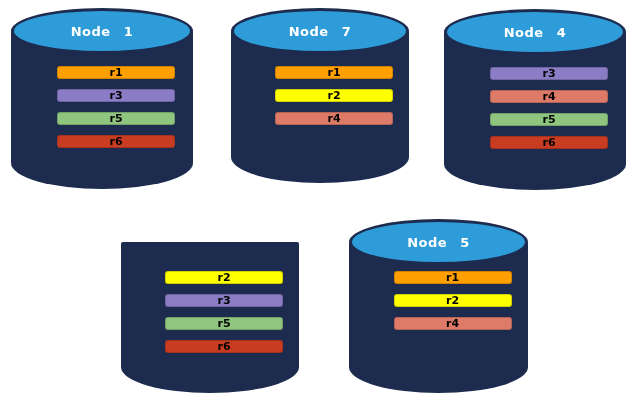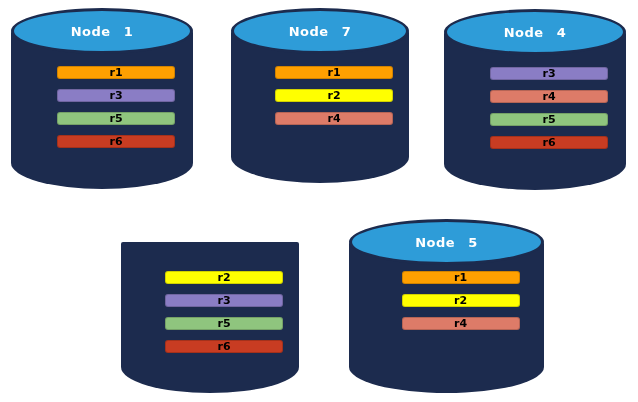--- a/index.html
+++ b/index.html
@@ -11,21 +11,21 @@
     position: relative;
     width: 638px; height: 402px;
     background: #ffffff;
     overflow: hidden;
   }
   .cylinder { position: absolute; }
   .cyl-n1 { left: 11px;  top: 8px;   width: 182px; height: 181px; }
   .cyl-n2 { left: 231px; top: 8px;   width: 178px; height: 175px; }
   .cyl-n3 { left: 444px; top: 9px;   width: 182px; height: 181px; }
   .cyl-n4 { left: 121px; top: 219px; width: 178px; height: 174px; }
-  .cyl-n5 { left: 349px; top: 219px; width: 179px; height: 174px; padding-left: 16px; }
+  .cyl-n5 { left: 349px; top: 219px; width: 179px; height: 174px; }
 
   .cyl-body {
     position: absolute;
     left: 0; right: 0;
     top: 23px; bottom: 0;
     background: var(--cyl-body, #1C2B4E);
     border-radius: 2px 2px 50% 50% / 2px 2px 26px 26px;
   }
   .cyl-top {
     position: absolute;

